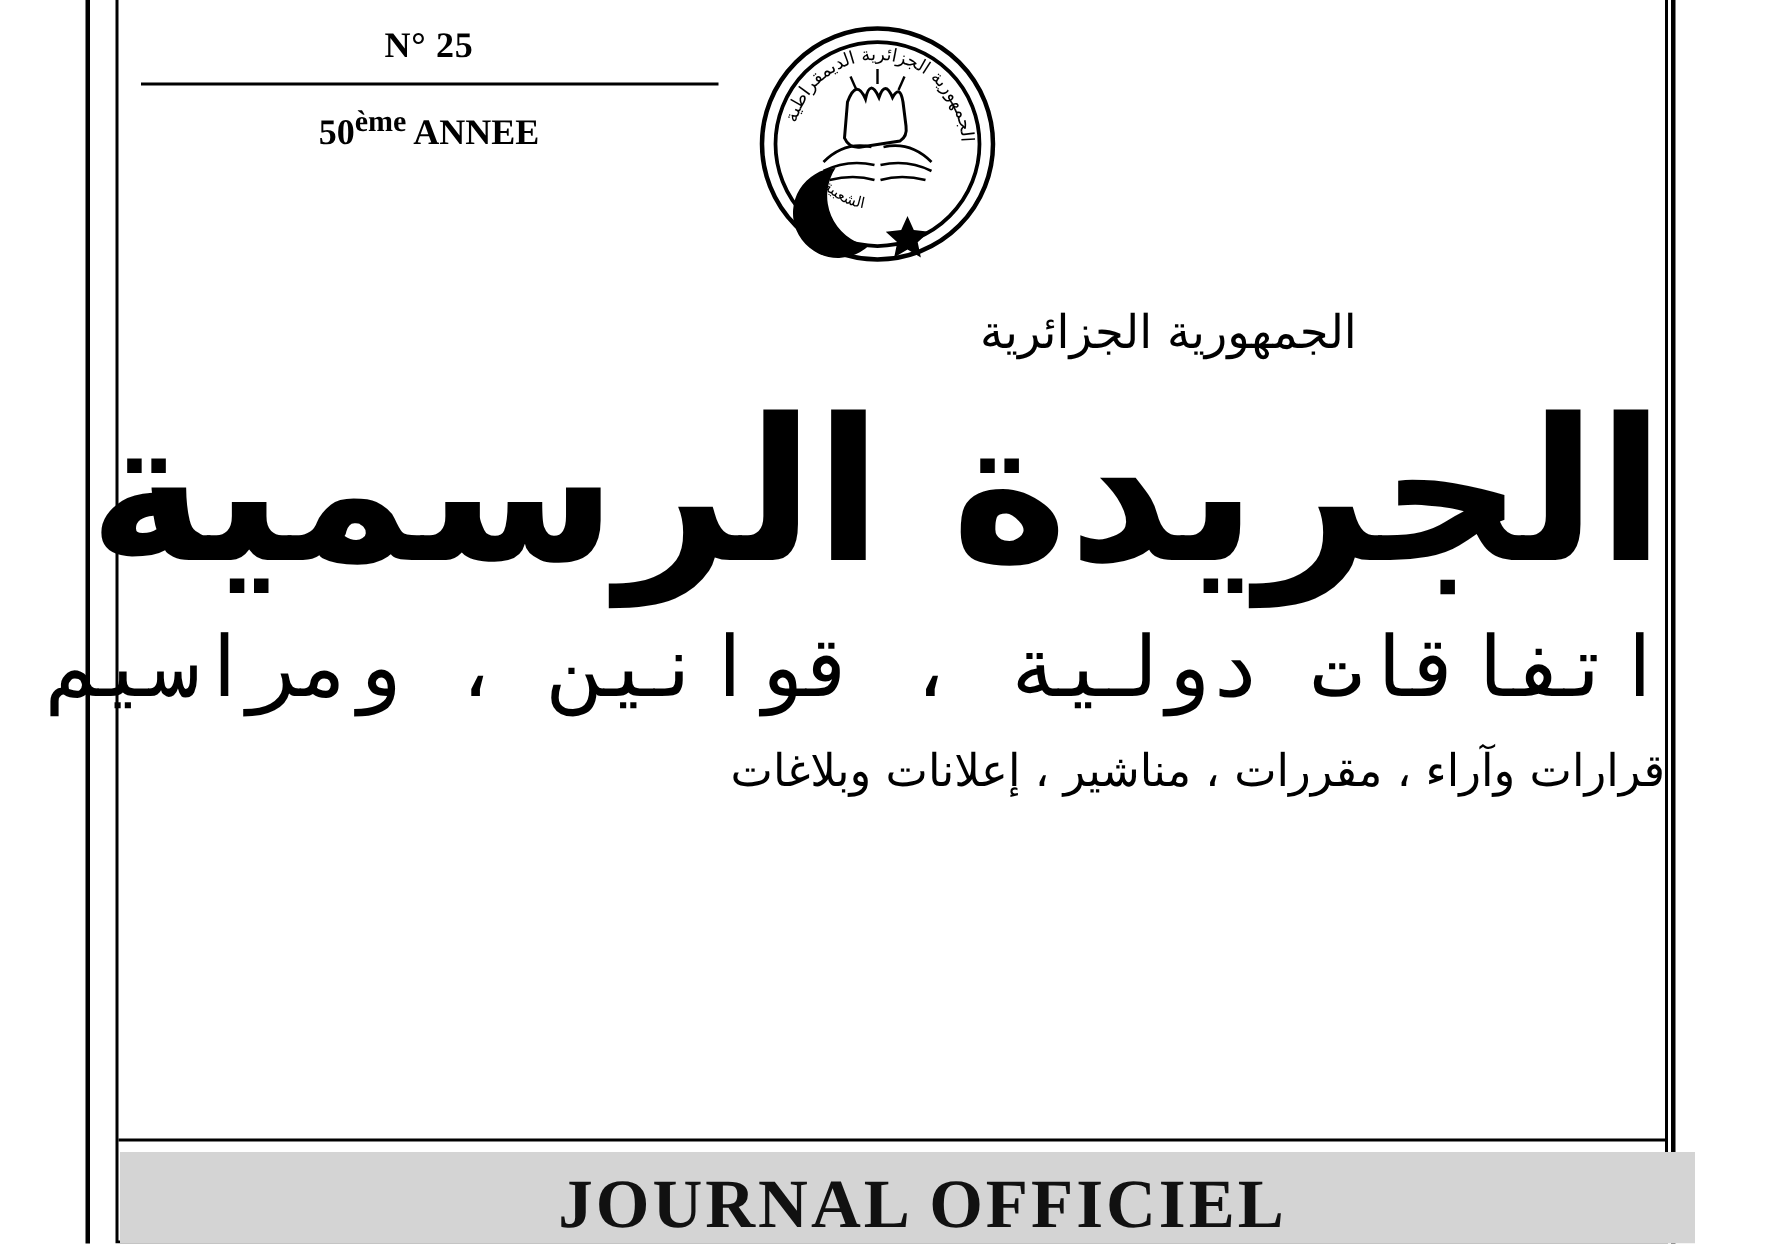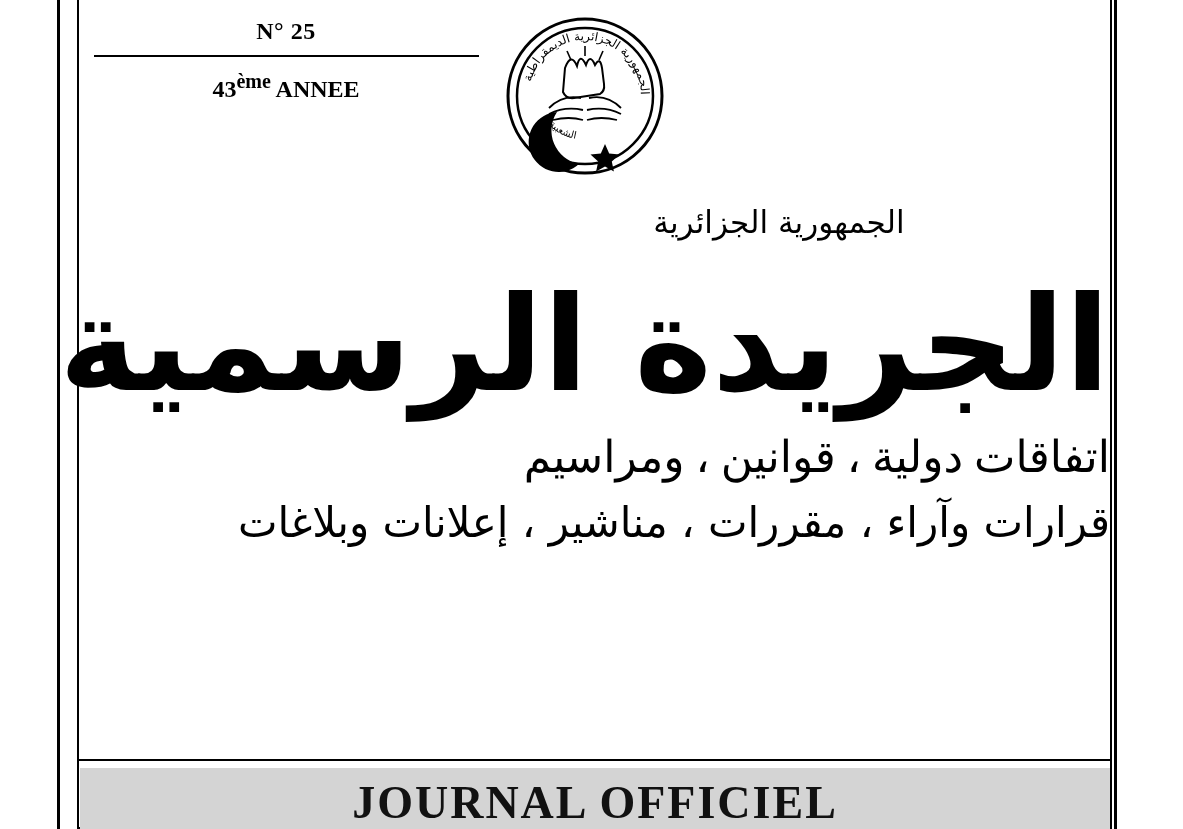--- a/index.html
+++ b/index.html
@@ -116,34 +116,33 @@
     font-weight: 500;
     letter-spacing: 1px;
     margin: 0 auto;
     width: 620px;
   }
   .ar-title {
     font-family: "DejaVu Sans", sans-serif;
     font-size: 132px;
     font-weight: bold;
     line-height: 1.28;
-    margin-top: 16px;
     margin-bottom: 4px;
     white-space: nowrap;
   }
   .ar-sub1 {
-    font-family: Liberation Serif, serif;
-    font-size: 44px;
+    font-family: Liberation Mono, monospace;
+    font-size: 56px;
     line-height: 1.2;
     margin-top: 2px;
     white-space: nowrap;
   }
   .ar-sub2 {
     font-family: "DejaVu Sans", sans-serif;
-    font-size: 42px;
+    font-size: 30px;
     line-height: 1.25;
     margin-top: 12px;
     white-space: nowrap;
   }
 
   
   .band-rule {
     position: absolute;
     left: 79px;
     top: 759px;
@@ -154,20 +153,21 @@
     position: absolute;
     left: 80px;
     top: 768px;
     width: 1030px;
     height: 61px;
     background: #d4d4d4;
     display: flex;
     align-items: center;
     justify-content: center;
     overflow: hidden;
+    padding-left: 20px;
   }
   .banner-text {
     font-family: "Liberation Serif", serif;
     font-size: 46px;
     font-weight: bold;
     letter-spacing: 2px;
     color: #111;
     transform: translateY(4px);
   }
 
@@ -200,21 +200,21 @@
   <div class="frame-inner"></div>
 
   <div class="content">
 
     <div class="header">
 
       <div class="hdr-col left">
         <div class="hdr-line1">N° 25</div>
         <div class="hdr-rule"></div>
         <div class="hdr-line2">
-          <span>43</span><sup>ème</sup>
+          <span>50</span><sup>ème</sup>
           <span>ANNEE</span>
         </div>
       </div>
 
       <div class="seal-wrap">
         <svg class="seal" viewBox="0 0 160 160">
           <circle cx="80" cy="80" r="77" fill="#fff" stroke="#000" stroke-width="3"></circle>
           <circle cx="80" cy="80" r="68" fill="#fff" stroke="#000" stroke-width="2.5"></circle>
 
           <path id="arcTop" d="M 24 80 A 56 56 0 0 1 136 80" fill="none" stroke="none"></path>

